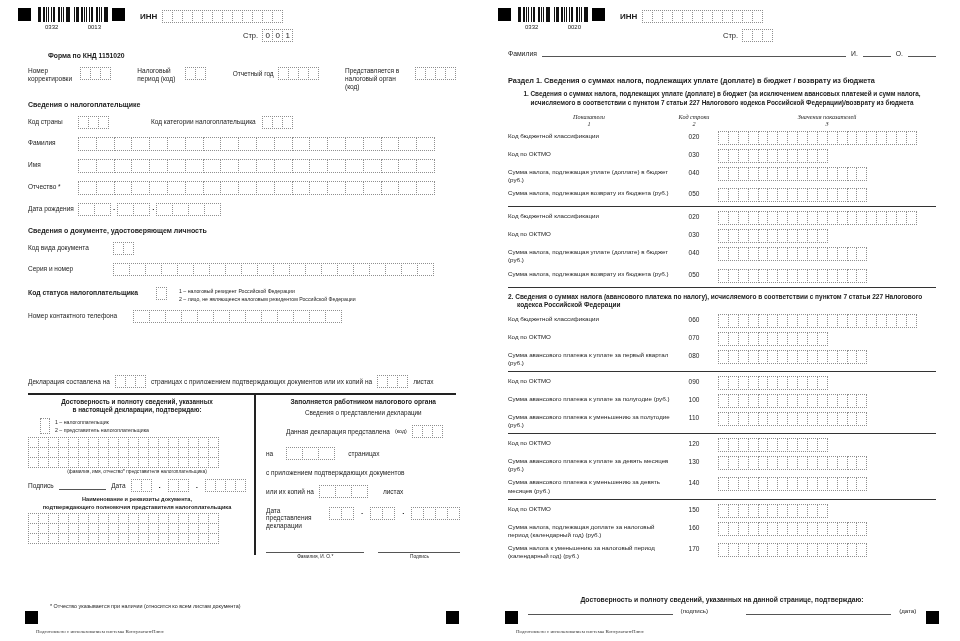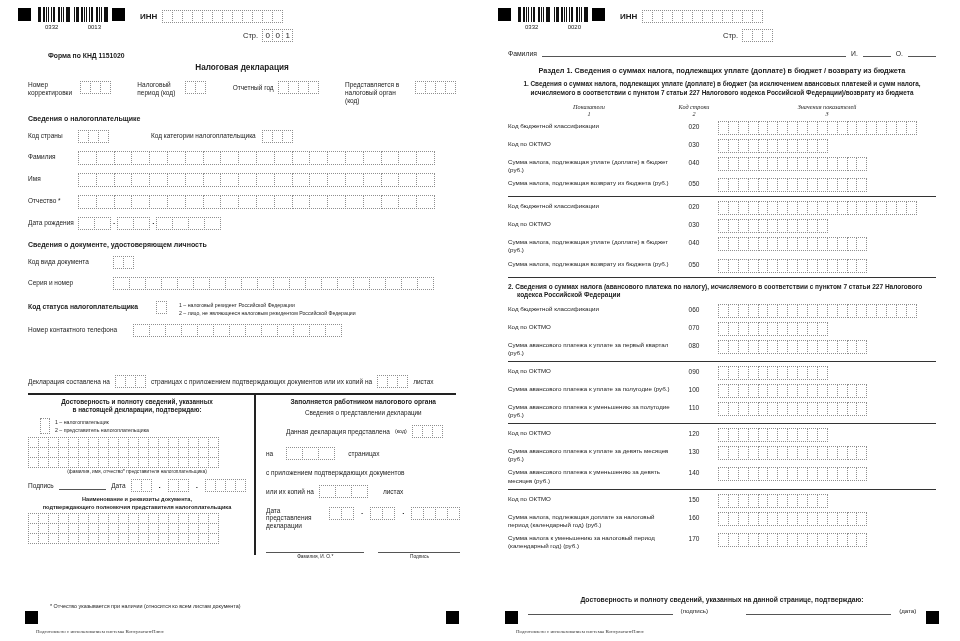--- a/index.html
+++ b/index.html
@@ -62,21 +62,21 @@
   .docgrid { margin-top:2px; }
   .of-line { font-size:6.5px; margin-top:9px; display:flex; align-items:center; gap:5px; }
   .sigs { display:flex; gap:14px; margin-top:22px; }
   .sig { flex:1; border-top:1px solid #555; }
   .footnote { position:absolute; left:50px; top:603px; font-size:5.4px; }
   .footer { position:absolute; left:36px; top:629px; font-size:5px;
     font-family:"Liberation Serif", serif; color:#333; }
 
   
   .fam-row { display:flex; align-items:flex-end; font-size:6.8px; gap:5px; margin-top:1px; }
-  .p2-title { font-size:7.3px; font-weight:bold; text-align:center; margin-top:9px; }
+  .p2-title { font-size:7.3px; font-weight:bold; margin-top:19px; }
   .p2-sub { font-size:6.4px; font-weight:bold; text-align:center; line-height:1.35; margin-top:5px; }
   .r-head { display:flex; margin-top:6px; font-family:"Liberation Serif", serif;
     font-style:italic; font-size:6.2px; }
   .rh1 { width:162px; text-align:center; } .rh2 { width:48px; text-align:center; }
   .rh3 { flex:1; text-align:center; }
   .rows-host { margin-top:4px; }
   .r-row { display:flex; align-items:flex-start; margin:4px 0; }
   .r-label { width:162px; font-size:6.2px; line-height:1.3; padding-top:1px; }
   .r-code { width:48px; text-align:center; font-size:6.5px; padding-top:2px; }
   .r-cells { display:flex; }
@@ -128,21 +128,20 @@
           <span class="cell">0</span>
           <span class="cell">0</span>
           <span class="cell">1</span>
         </span>
       </span>
   </div>
 
   <div class="content">
     <div class="form-code">Форма по КНД 1151020</div>
     <div class="doc-title">
-      <div>Налоговая декларация</div>
     </div>
 
     <div class="top-fields">
       <div class="tf">
           <span class="lb" style="width:48px">Номер корректировки</span>
           <span class="cells sm">
             <span class="cells-row">
               <span class="cell"></span>
               <span class="cell"></span>
               <span class="cell"></span>

